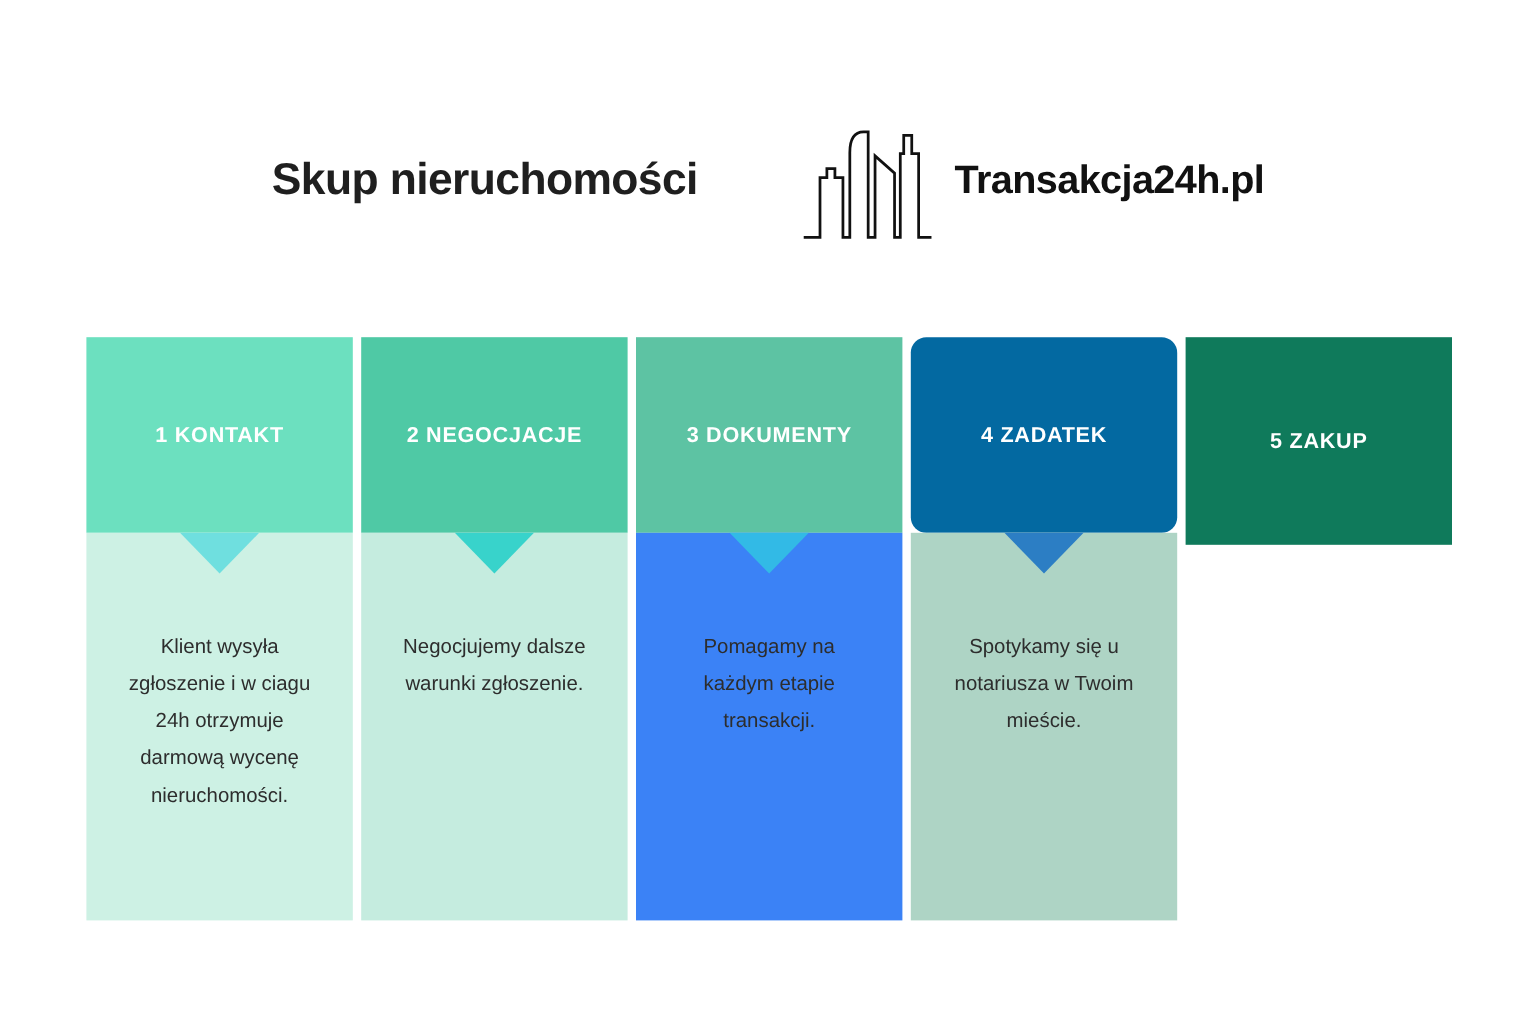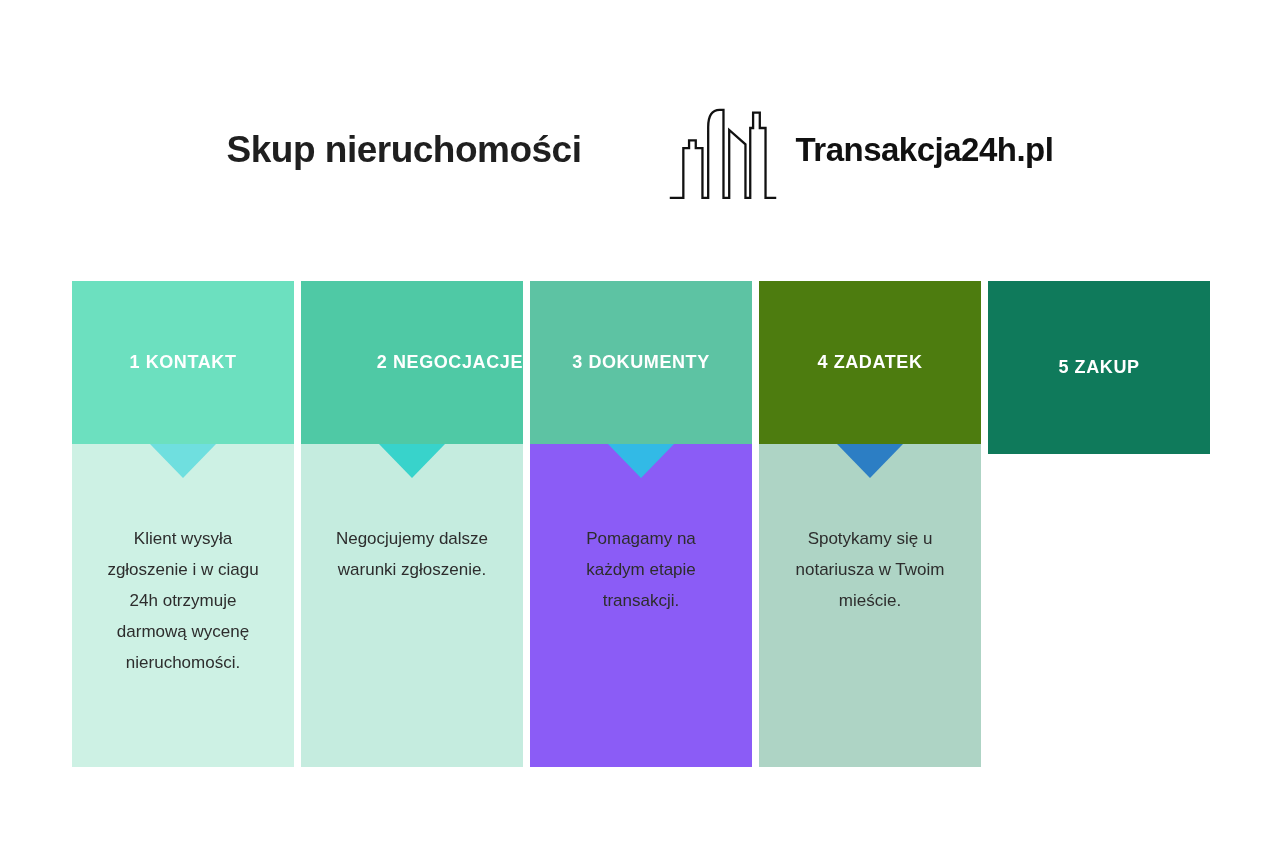--- a/index.html
+++ b/index.html
@@ -115,41 +115,41 @@
       <div class="col-header" style="background-color: rgb(108, 224, 191);">
         <span class="step-label">1 KONTAKT</span>
       </div>
       <div class="col-body" style="background-color: rgb(205, 241, 228);">
         <div class="arrow-down" style="border-top-color: rgb(111, 223, 223);"></div>
         <p class="step-description">Klient wysyła zgłoszenie i w ciagu 24h otrzymuje darmową wycenę nieruchomości.</p>
       </div>
     </section>
 
     <section class="col">
-      <div class="col-header" style="background-color: rgb(79, 201, 165); justify-content: flex-end;">
+      <div class="col-header" style="background-color: rgb(79, 201, 165);">
         <span class="step-label">2 NEGOCJACJE</span>
       </div>
       <div class="col-body" style="background-color: rgb(197, 236, 223);">
         <div class="arrow-down" style="border-top-color: rgb(56, 211, 203);"></div>
         <p class="step-description">Negocjujemy dalsze warunki zgłoszenie.</p>
       </div>
     </section>
 
     <section class="col">
       <div class="col-header" style="background-color: rgb(93, 195, 163);">
         <span class="step-label">3 DOKUMENTY</span>
       </div>
-      <div class="col-body" style="background-color: #8b5cf6;">
+      <div class="col-body" style="background-color: #3b82f6;">
         <div class="arrow-down" style="border-top-color: rgb(50, 186, 230);"></div>
         <p class="step-description">Pomagamy na każdym etapie transakcji.</p>
       </div>
     </section>
 
     <section class="col">
-      <div class="col-header" style="background-color: #4d7c0f;">
+      <div class="col-header" style="background-color: #0369a1; border-radius: 13px;">
         <span class="step-label">4 ZADATEK</span>
       </div>
       <div class="col-body" style="background-color: rgb(174, 212, 197);">
         <div class="arrow-down" style="border-top-color: rgb(44, 126, 196);"></div>
         <p class="step-description">Spotykamy się u notariusza w Twoim mieście.</p>
       </div>
     </section>
 
     <section class="col">
       <div class="col-header" style="background-color: rgb(15, 122, 91);">

